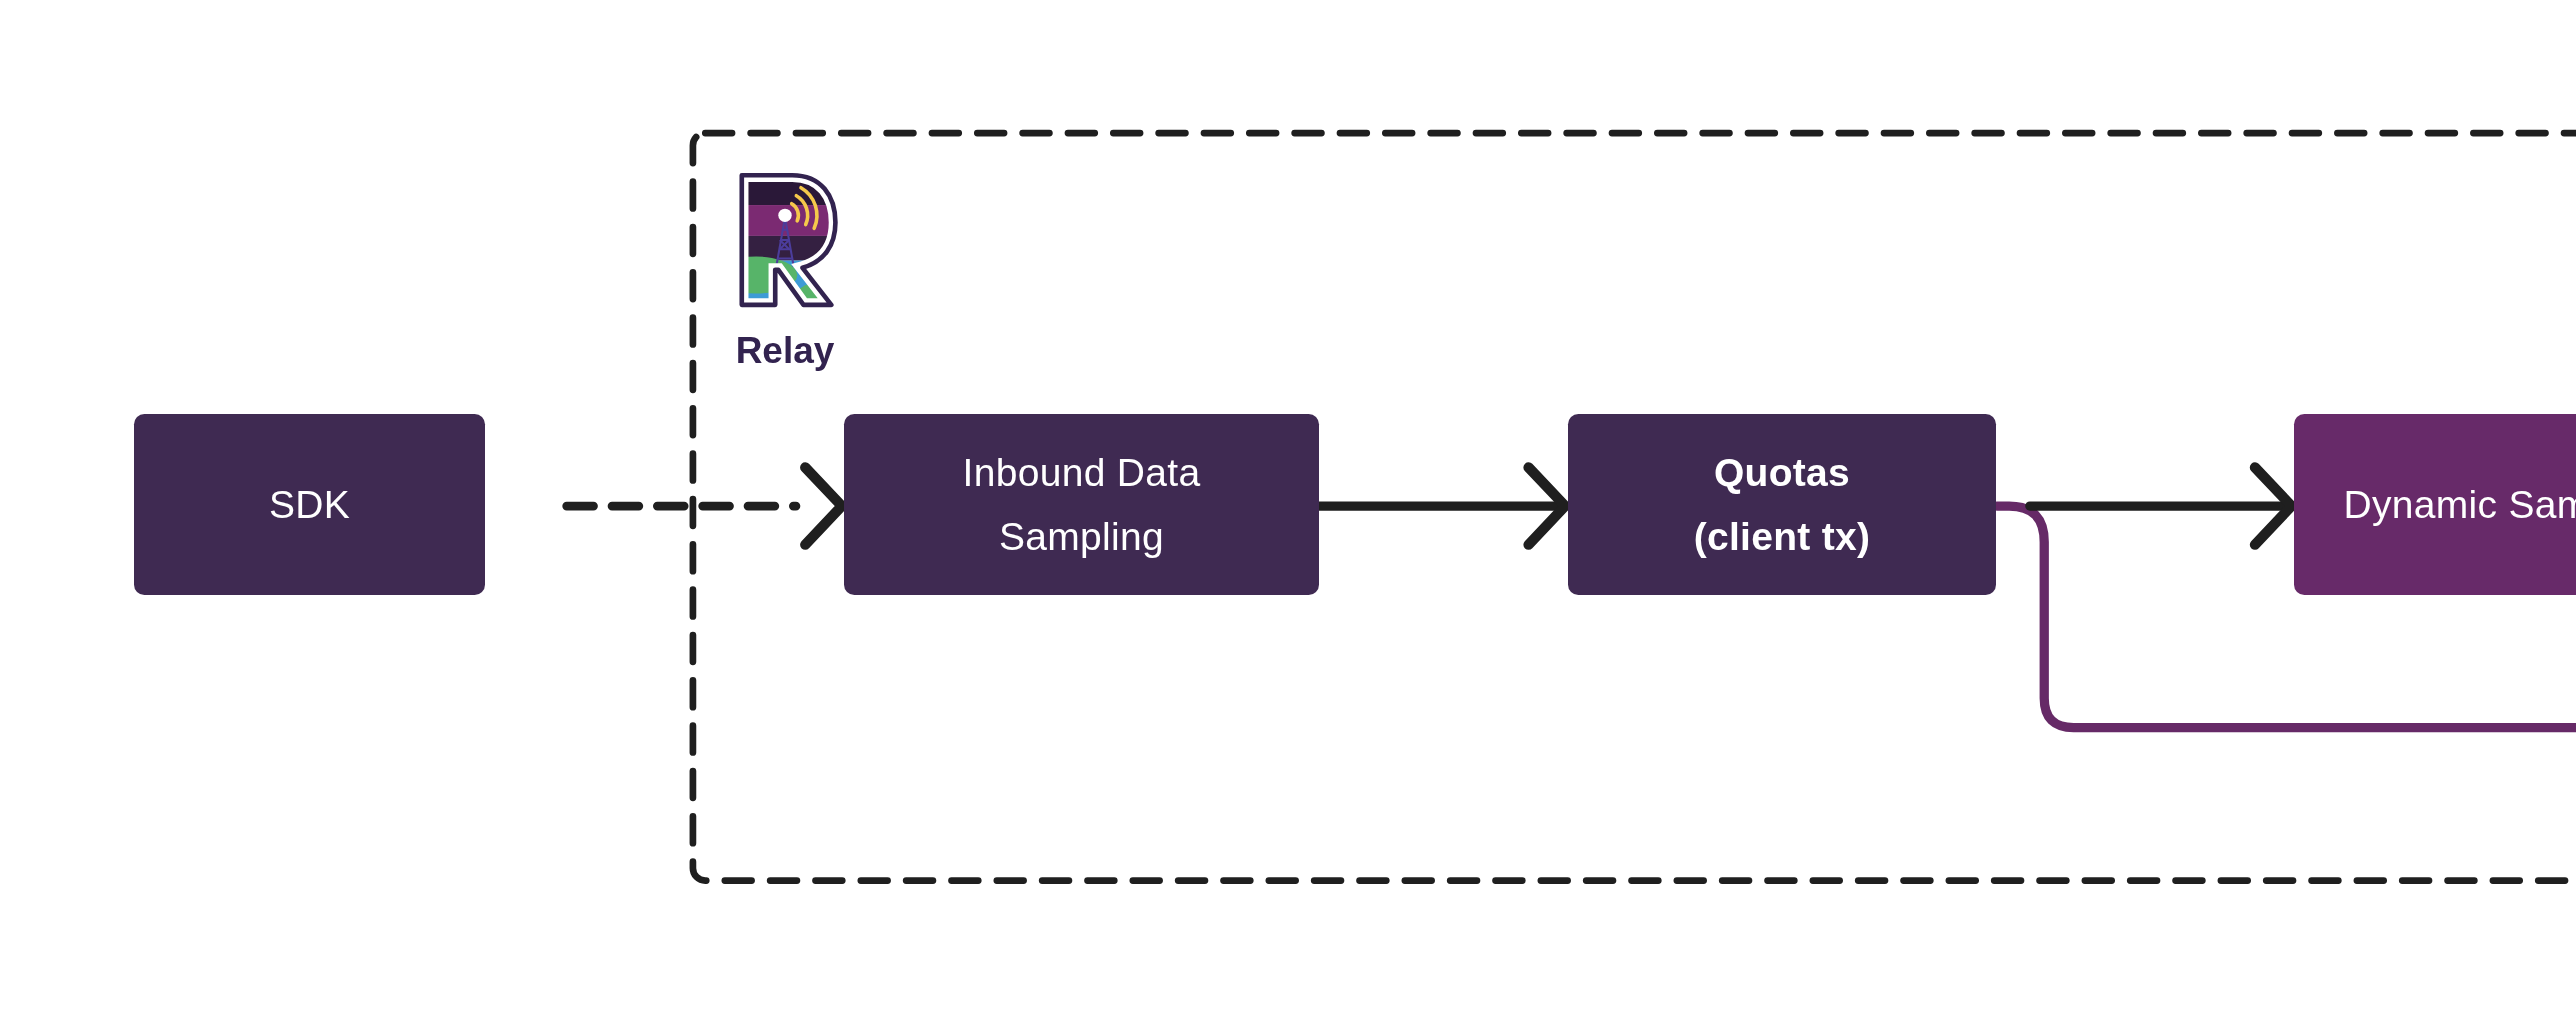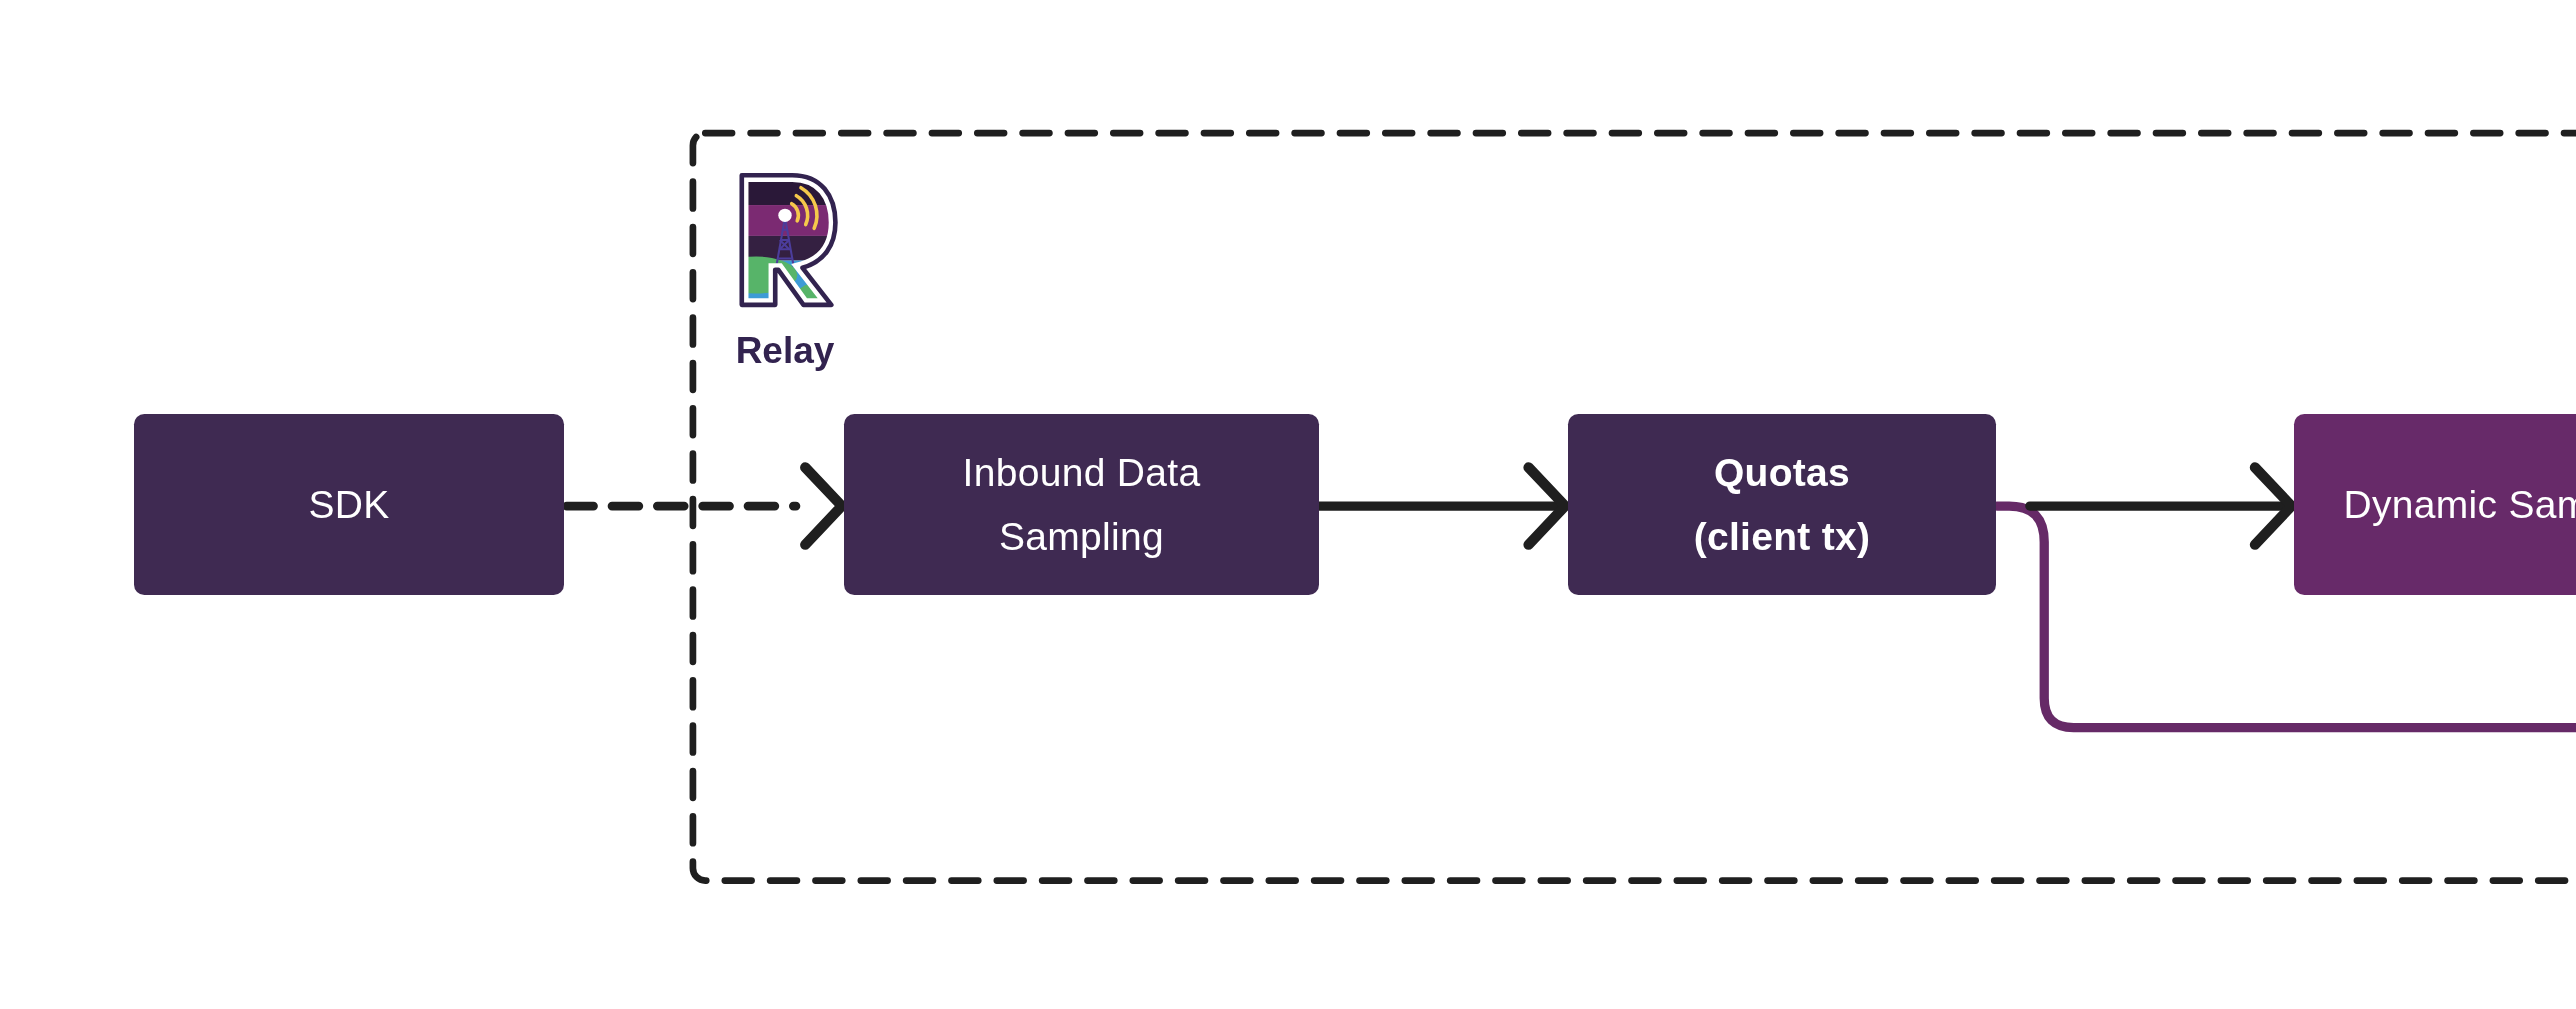--- a/index.html
+++ b/index.html
@@ -85,21 +85,21 @@
       <line x1="5292" y1="982" x2="5778" y2="982" stroke-width="17" stroke-dasharray="58 34"></line>
       <polyline points="5785,907 5856,982 5785,1057" stroke-width="20"></polyline>
     </g>
 
     <g stroke="#1F1F1F" fill="none" stroke-linecap="round" stroke-linejoin="round">
       <line x1="6700" y1="982" x2="7266" y2="982" stroke-width="18"></line>
       <polyline points="7205,907 7276,982 7205,1057" stroke-width="20"></polyline>
     </g>
   </svg>
 
-  <div class="node node-dark" style="left:134px; width:430px;">
+  <div class="node node-dark" style="left:134px; width:351px;">
     <div class="node-line">SDK</div>
   </div>
 
   <div class="node node-dark" style="left:844px; width:475px;">
     <div class="node-line">Inbound Data</div>
     <div class="node-line">Sampling</div>
   </div>
 
   <div class="node node-dark" style="left:1568px; width:428px;font-weight:bold;">
     <div class="node-line">Quotas</div>

